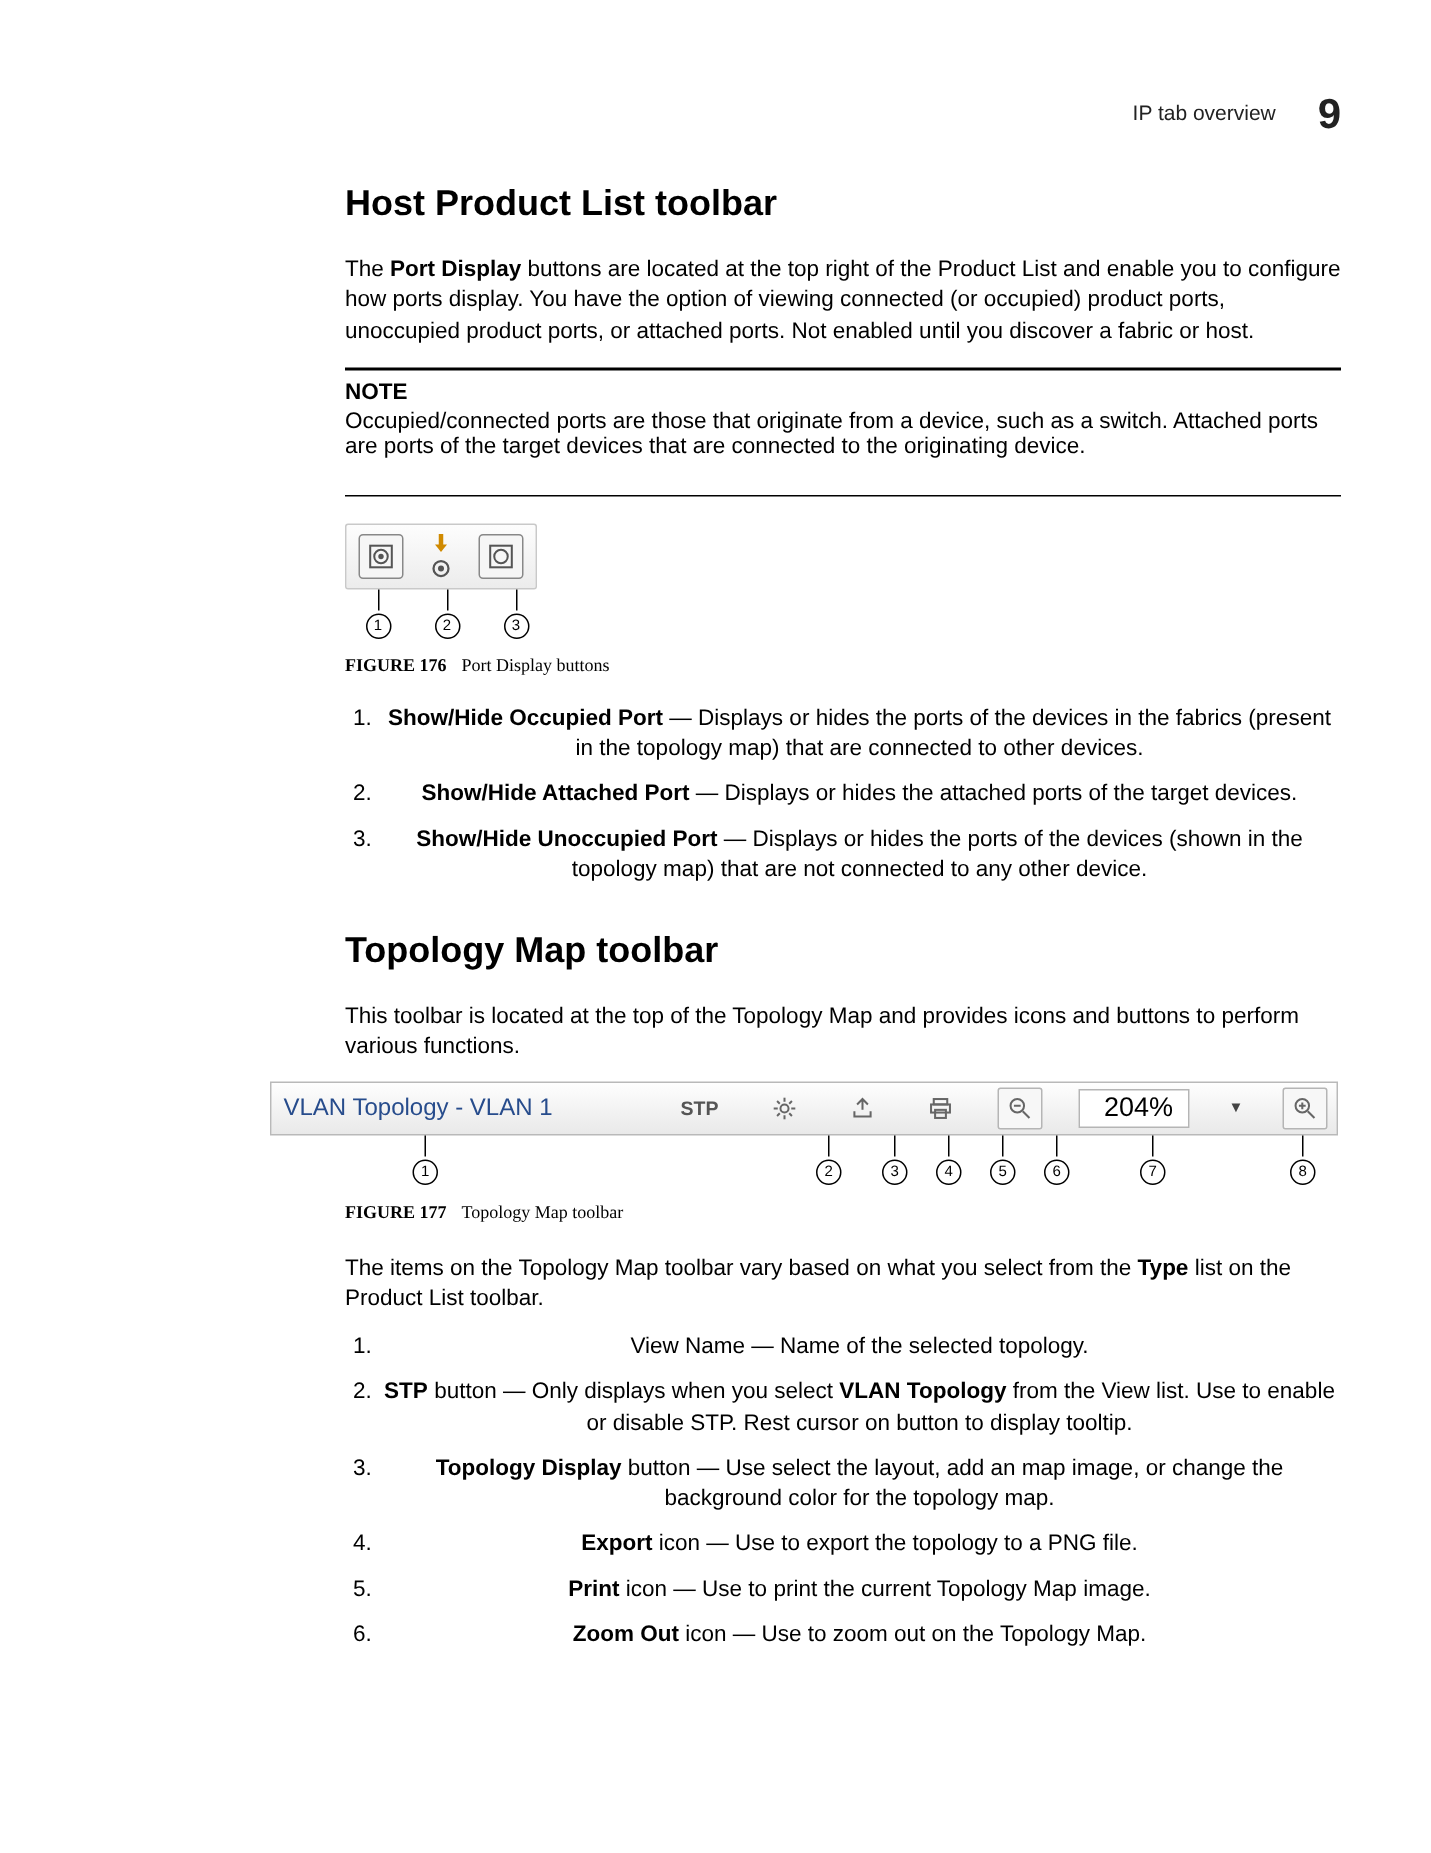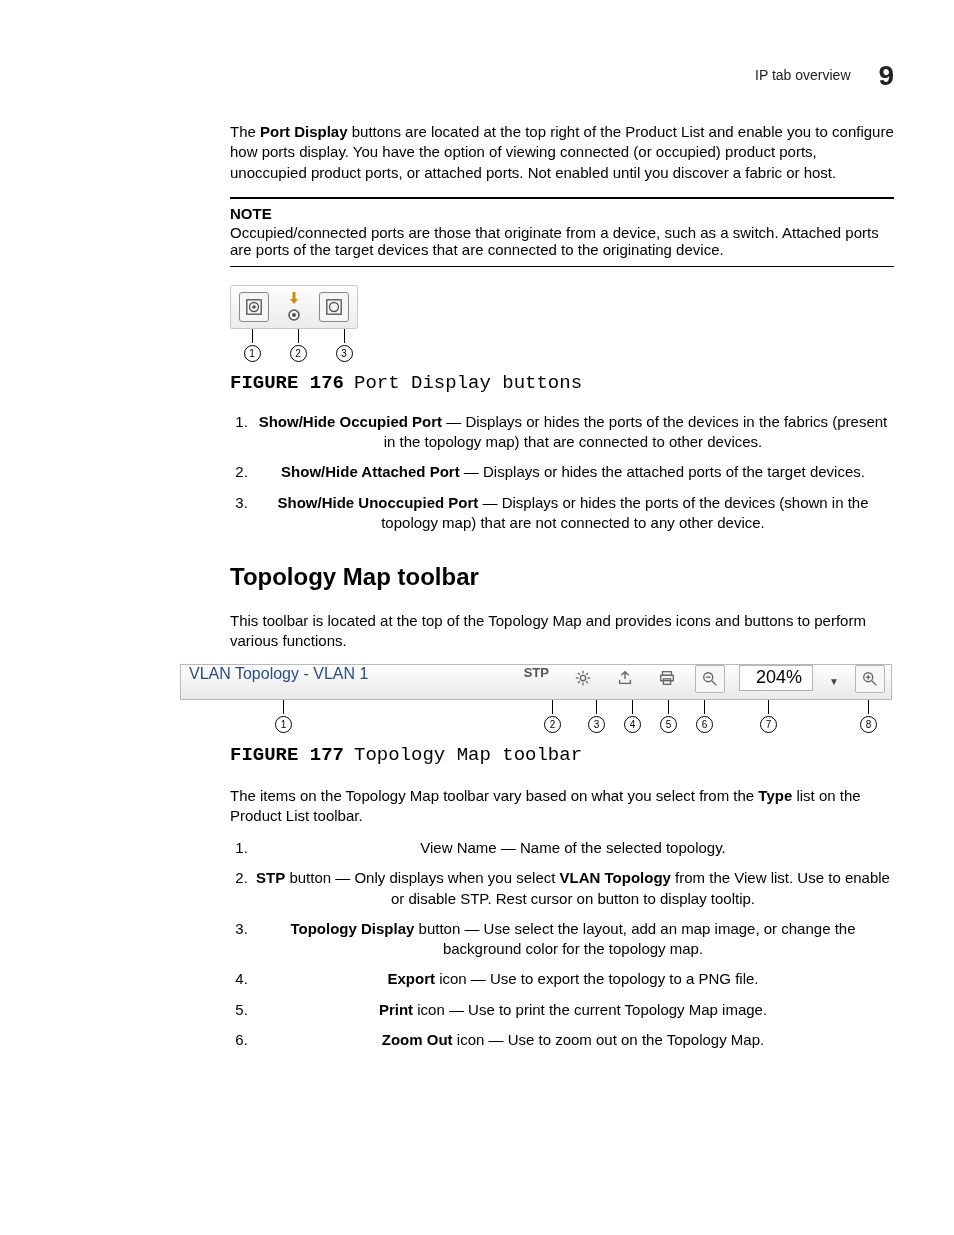--- a/index.html
+++ b/index.html
@@ -39,34 +39,34 @@
     font-size: 24px;
     margin: 30px 0 12px 0;
   }
   p {
     line-height: 1.35;
     margin: 20px 0 12px 0;
   }
   .note-block {
     border-top: 2px solid #000;
     border-bottom: 1px solid #000;
-    padding: 6px 0 8px 0;
+    padding: 6px 0 24px 0;
     margin: 14px 0 18px 0;
   }
   .note-block .note-label {
     font-family: "Arial Narrow", Arial, sans-serif;
     font-stretch: condensed;
     font-weight: bold;
     font-size: 15px;
     margin-bottom: 2px;
   }
   .fig-caption {
-    font-family: Liberation Mono, monospace;
+    font-family: Liberation Serif, serif;
     font-stretch: condensed;
-    font-size: 19px;
+    font-size: 12px;
     margin: 10px 0 18px 0;
   }
   .fig-caption .fignum {
     font-weight: bold;
     margin-right: 10px;
   }
   ol.desc-list {
     padding-left: 22px;
     margin: 8px 0 20px 0;
     text-align: center;
@@ -119,25 +119,26 @@
   .callout .num {
     width: 15px; height: 15px; border:1px solid #000; border-radius:50%;
     font-size: 10px; display:flex; align-items:center; justify-content:center;
     margin-top: 2px;
   }
 
   
   .fig177-wrap { position: relative; }
   .fig177-toolbar {
     display: flex;
+    align-items: center;
     height: 34px;
     border: 1px solid #b9b9b9;
     background: linear-gradient(#fefefe,#e9e9e9);
     padding: 0 6px;
-    gap: 14px;
+    gap: 24px;
   }
   .fig177-toolbar .title {
     color: #274c8c;
     font-size: 16px;
     flex: 0 0 auto;
     padding-left: 2px;
   }
   .fig177-toolbar .spacer { flex: 1 1 auto; }
   .tool-btn {
     width: 28px; height: 26px;
@@ -185,20 +186,21 @@
 <body>
 
 <div class="page">
   <div class="header">
     <span>IP tab overview</span>
     <span class="big-num">9</span>
   </div>
 
   <div class="content">
 
+    <h2 class="section-title">Host Product List toolbar</h2>
 
     <p>
       <span>The </span><span class="bold">Port Display</span><span> buttons are located at the top right of the Product List and enable you to configure how ports display. You have the option of viewing connected (or occupied) product ports, unoccupied product ports, or attached ports. Not enabled until you discover a fabric or host.</span>
     </p>
 
     <div class="note-block">
       <div class="note-label">NOTE</div>
       <div>Occupied/connected ports are those that originate from a device, such as a switch. Attached ports are ports of the target devices that are connected to the originating device.</div>
     </div>
 

